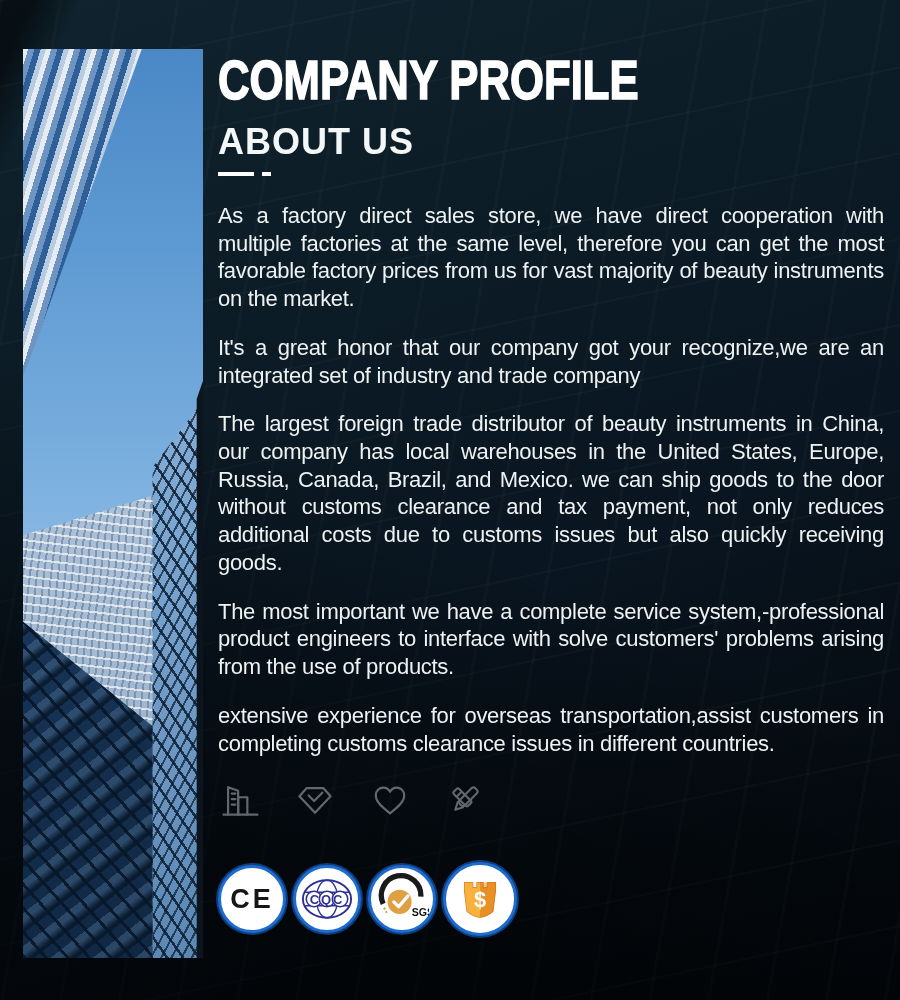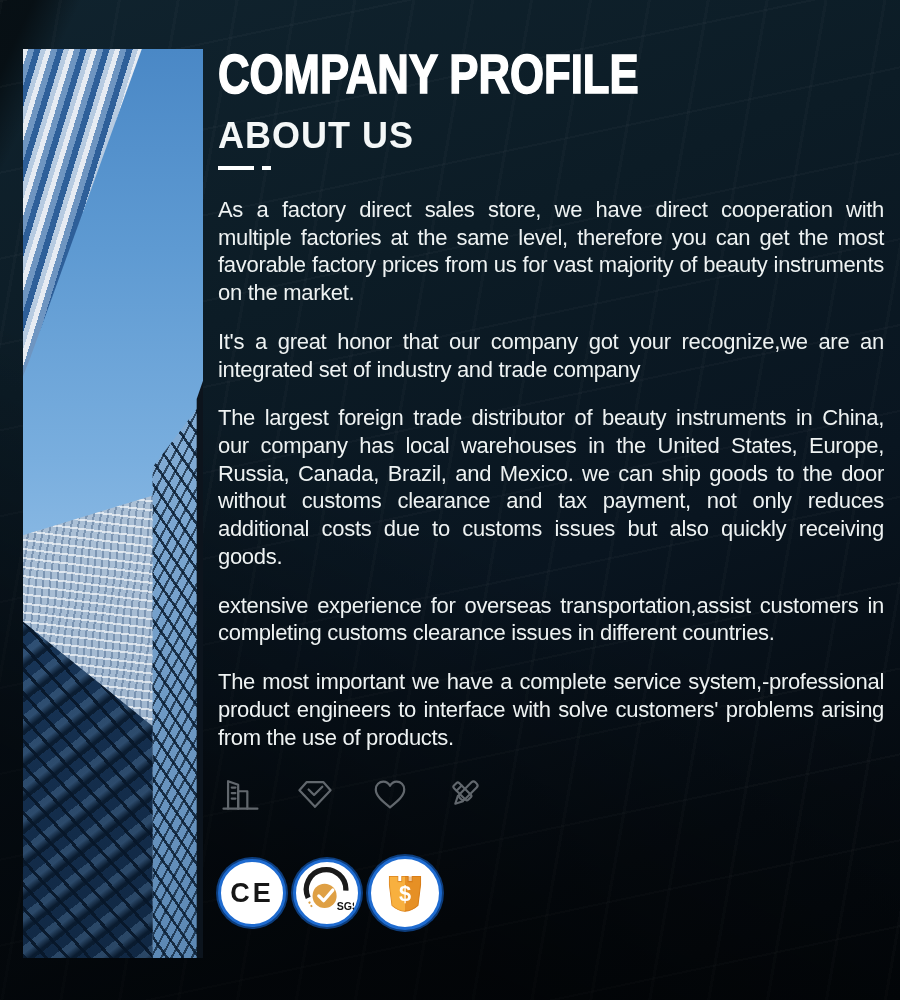--- a/index.html
+++ b/index.html
@@ -41,21 +41,21 @@
   }
   .right-edge{clip-path:polygon(96.5% 38.5%,100% 36.5%,100% 100%,96.5% 100%);background:#0c141d;}
   .dark-facade{
     clip-path:polygon(0% 63%,72% 74.5%,72% 100%,0% 100%);
     background:
       repeating-linear-gradient(48deg,rgba(7,22,40,0.9) 0 3px,rgba(0,0,0,0) 3px 16px),
       repeating-linear-gradient(-38deg,rgba(8,24,42,0.8) 0 3px,rgba(108,150,190,0.28) 10px 16px,rgba(0,0,0,0) 16px 26px),
       linear-gradient(160deg,#27507c 0%,#1d3f66 40%,#142e4d 75%,#102742 100%);
   }
   
-  .content{position:absolute;left:218px;top:46px;width:666px;color:#f0f4f4;}
+  .content{position:absolute;left:218px;top:52px;width:666px;color:#f0f4f4;}
   h1.title{
     margin:0;font-size:56px;font-weight:700;line-height:1.0;color:#ffffff;
     letter-spacing:0px;-webkit-text-stroke:1.6px #ffffff;white-space:nowrap;
     transform:scaleX(0.78);transform-origin:left center;
   }
   h2.subtitle{margin:16px 0 5px 0;font-size:36px;font-weight:700;letter-spacing:1px;color:#f4f7f7;line-height:1;}
   .underline{margin-top:12px;height:4px;display:flex;align-items:center;gap:8px;}
   .underline .dash{width:36px;height:4px;background:#ffffff;display:inline-block;}
   .underline .dot{width:9px;height:4px;background:#ffffff;display:inline-block;}
   .paras{margin-top:26px;}
@@ -96,22 +96,22 @@
     <h2 class="subtitle">ABOUT US</h2>
     <div class="underline">
       <span class="dash"></span>
       <span class="dot"></span>
     </div>
 
     <div class="paras">
       <p>As a factory direct sales store, we have direct cooperation with multiple factories at the same level, therefore you can get the most favorable factory prices from us for vast majority of beauty instruments on the market.</p>
       <p>It's a great honor that our company got your recognize,we are an integrated set of industry and trade company</p>
       <p>The largest foreign trade distributor of beauty instruments in China, our company has local warehouses in the United States, Europe, Russia, Canada, Brazil, and Mexico. we can ship goods to the door without customs clearance and tax payment, not only reduces additional costs due to customs issues but also quickly receiving goods.</p>
+      <p>The most important we have a complete service system,-professional product engineers to interface with solve customers' problems arising from the use of products.</p>
       <p>extensive experience for overseas transportation,assist customers in completing customs clearance issues in different countries.</p>
-      <p>The most important we have a complete service system,-professional product engineers to interface with solve customers' problems arising from the use of products.</p>
     </div>
 
     <div class="icon-row">
       <span>
         <svg width="44" height="44" viewBox="0 0 48 48" fill="none" stroke="#aeb4ba" stroke-width="2.4" stroke-linecap="round" stroke-linejoin="round">
           <path d="M11 40 V10 l11 4 V40"></path>
           <path d="M22 40 V21 h10 V40"></path>
           <path d="M6 40 h37"></path>
           <path d="M15 17 h4 M15 23 h4 M15 29 h4"></path>
         </svg>
@@ -140,20 +140,31 @@
         </svg>
       </span>
     </div>
 
     <div class="badge-row">
       <div class="badge">
         <span class="ce-text">CE</span>
       </div>
 
 
+      <div class="badge">
+        <svg width="54" height="54" viewBox="0 0 56 56" fill="none">
+          <ellipse cx="28" cy="28" rx="25" ry="19.5" stroke="#2e3192" stroke-width="2"></ellipse>
+          <ellipse cx="28" cy="28" rx="11" ry="19.5" stroke="#2e3192" stroke-width="1.4"></ellipse>
+          <path d="M4.5 21 H51.5 M4.5 35 H51.5" stroke="#2e3192" stroke-width="1.3"></path>
+          <circle cx="14.5" cy="28" r="8" fill="#ffffff" stroke="#2e3192" stroke-width="1.6"></circle>
+          <circle cx="28" cy="28" r="8" fill="#ffffff" stroke="#2e3192" stroke-width="1.6"></circle>
+          <circle cx="41.5" cy="28" r="8" fill="#ffffff" stroke="#2e3192" stroke-width="1.6"></circle>
+          <text x="28" y="33" text-anchor="middle" font-family="Liberation Sans, sans-serif" font-size="13.5" font-weight="700" letter-spacing="2" fill="#2e3192">CQC</text>
+        </svg>
+      </div>
 
       <div class="badge">
         <svg width="54" height="54" viewBox="0 0 56 56" fill="none">
           <path d="M8.5 33 A20.5 20.5 0 1 1 47.5 25.5" stroke="#1a1a1a" stroke-width="5.5"></path>
           <path d="M9.5 37 a19 19 0 0 0 3.5 6" stroke="#d99b3f" stroke-width="2" stroke-dasharray="2 2"></path>
           <circle cx="25.5" cy="31" r="12.5" fill="#dfa044"></circle>
           <path d="M19.5 31 l5 5 9.5 -11" stroke="#ffffff" stroke-width="3.4" stroke-linecap="round" stroke-linejoin="round"></path>
           <text x="38" y="46" font-family="Liberation Sans, sans-serif" font-size="11" font-weight="700" fill="#111111">SGS</text>
         </svg>
       </div>

